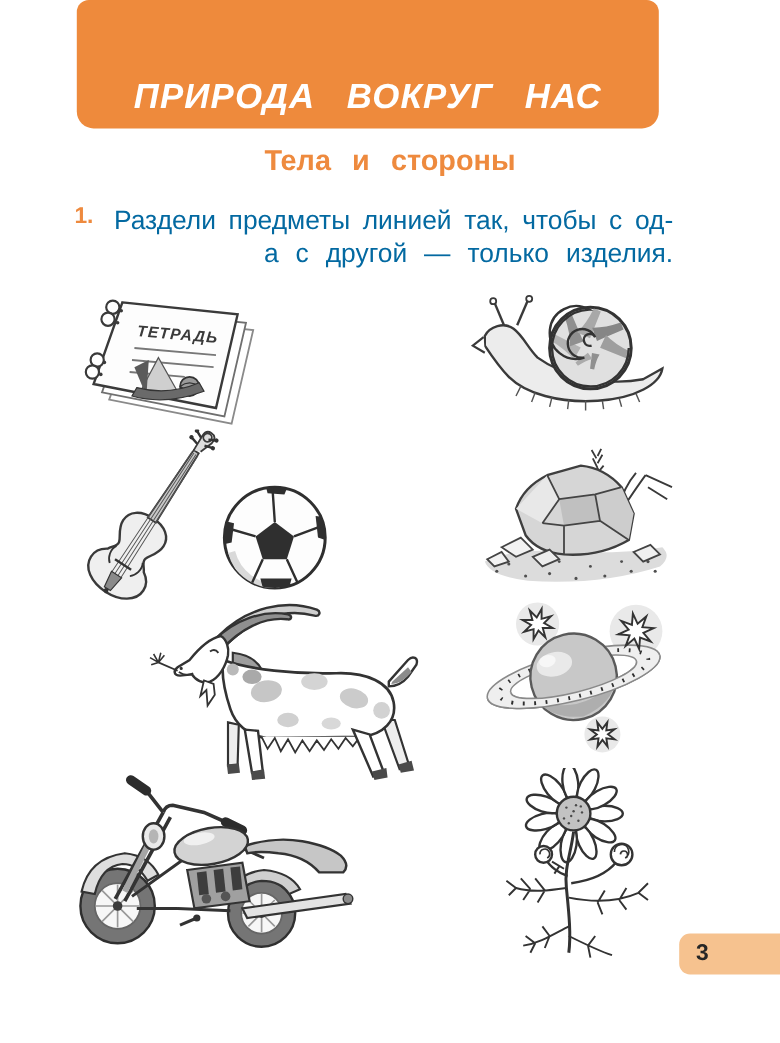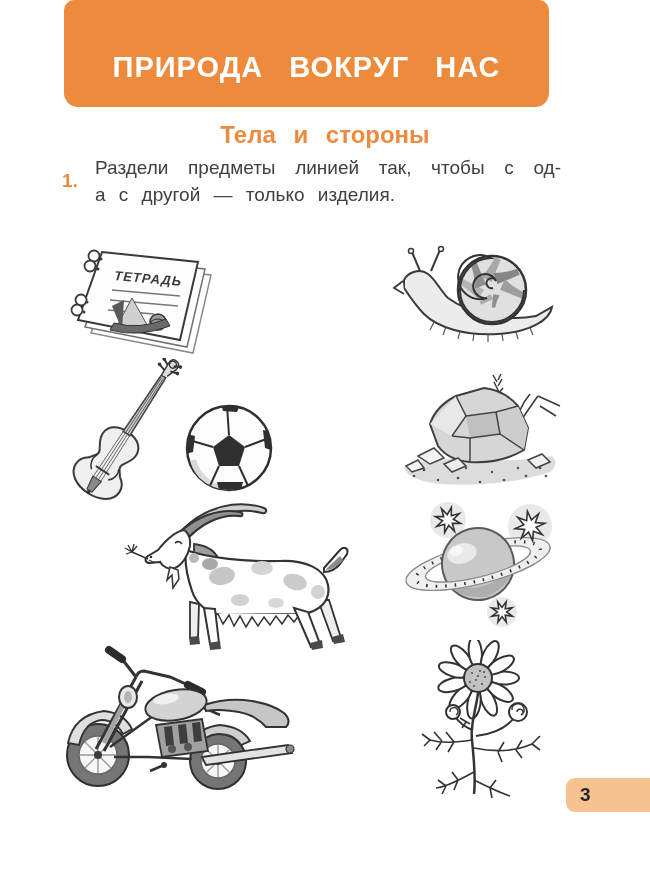--- a/index.html
+++ b/index.html
@@ -3,35 +3,35 @@
 <meta charset="utf-8">
 <style>
   html,body{margin:0;padding:0;background:#ffffff;}
   .page{position:relative;width:650px;height:869px;background:#ffffff;overflow:hidden;
         font-family:"Liberation Sans",sans-serif;}
 
   
   .banner{position:absolute;left:64px;top:0;width:485px;height:107px;
           background:#ee8a3c;border-radius:10px 10px 14px 14px;
           display:flex;align-items:flex-end;justify-content:center;
-          box-sizing:border-box;padding-bottom:23px;}
+          box-sizing:border-box;padding-bottom:9px;font-style:italic;}
   .banner-title{color:#ffffff;font-weight:bold;font-size:29px;
           letter-spacing:1px;word-spacing:17px;}
 
   
   .subtitle{position:absolute;left:0;top:121px;width:100%;margin:0;text-align:center;
           color:#ee8a3e;font-size:24px;font-weight:bold;word-spacing:11px;}
 
   
   .task-num{position:absolute;left:62px;top:170px;color:#ee8a3e;
           font-weight:bold;font-size:19px;}
-  .task-text{position:absolute;left:95px;top:154px;width:466px;
-          font-size:19px;line-height:27px;color:#404040;}
+  .task-text{position:absolute;left:95px;top:170px;width:466px;
+          font-size:22px;line-height:27px;color:#0369a1;}
   .jline{text-align:justify;text-align-last:justify;}
-  .lline{text-align:left;word-spacing:8px;}
+  .lline{text-align:right;word-spacing:8px;}
 
   
   .ill{position:absolute;}
   .ill-notebook{left:56px;top:244px;width:218px;height:112px;}
   .ill-snail{left:390px;top:244px;width:172px;height:110px;}
   .ill-violin{left:50px;top:358px;width:215px;height:152px;}
   .ill-ball{left:183px;top:402px;width:92px;height:92px;}
   .ill-stone{left:400px;top:372px;width:165px;height:122px;}
   .ill-goat{left:122px;top:500px;width:238px;height:154px;}
   .ill-saturn{left:390px;top:500px;width:178px;height:128px;}

